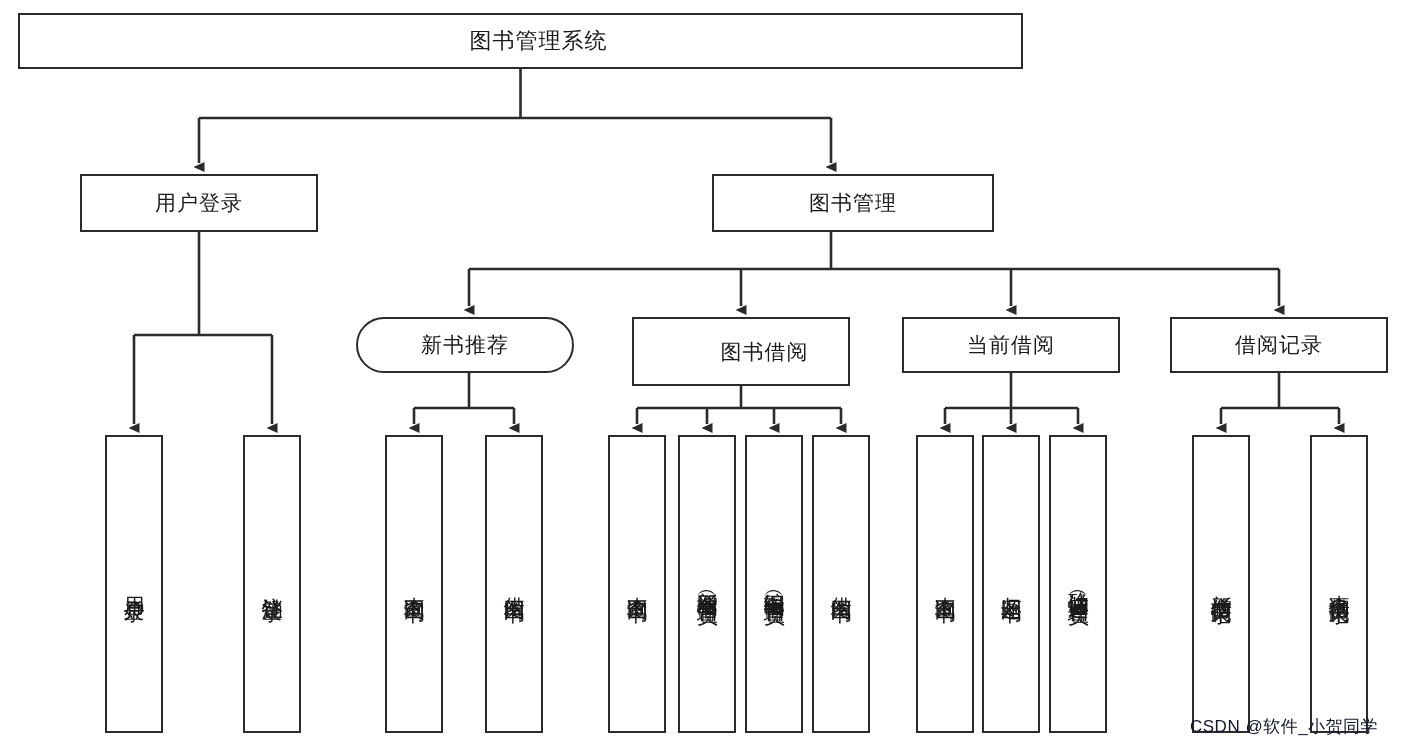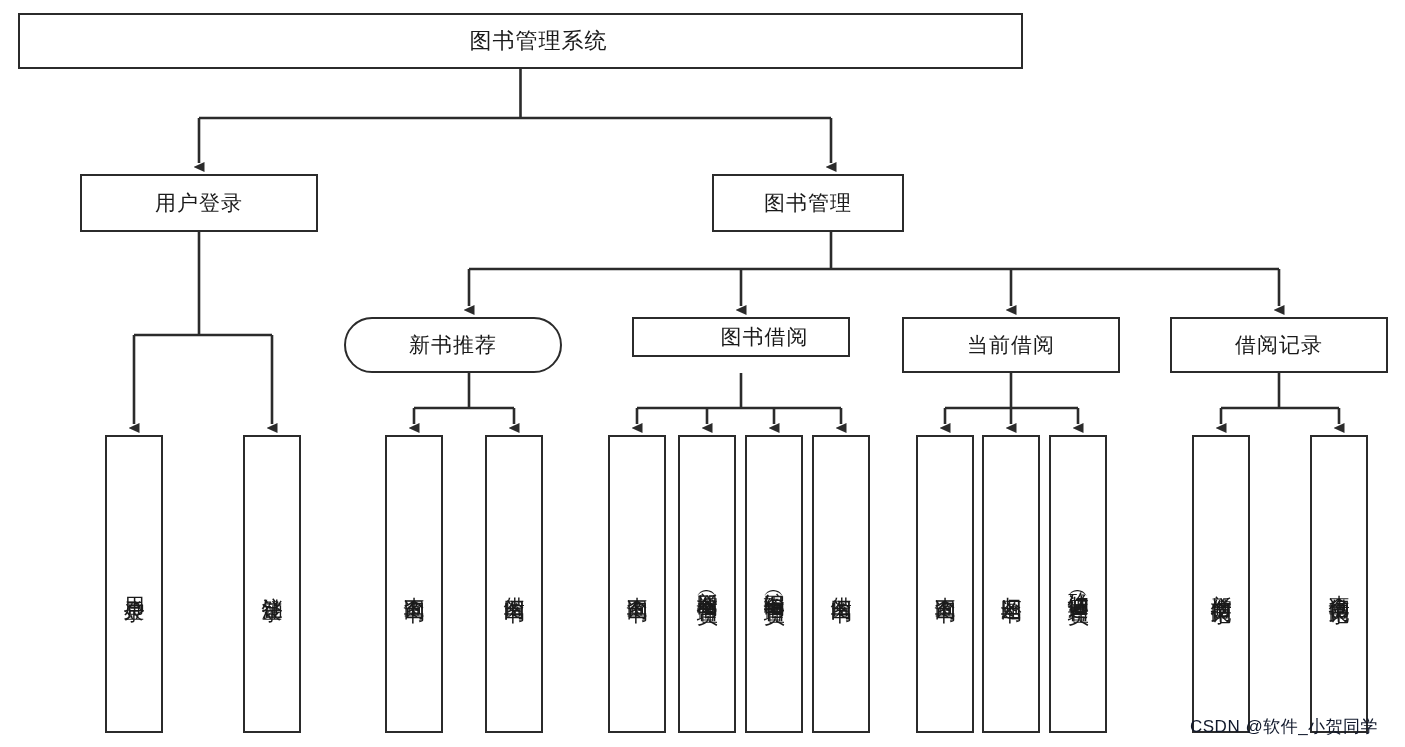--- a/index.html
+++ b/index.html
@@ -105,28 +105,28 @@
       </g>
   </svg>
 
   <div class="node horizontal root" style="left: 18px; top: 13px; width: 1005px; height: 56px;">
     <span class="label">图书管理系统</span>
   </div>
 
   <div class="node horizontal" style="left: 80px; top: 174px; width: 238px; height: 58px;">
     <span class="label">用户登录</span>
   </div>
-  <div class="node horizontal" style="left: 712px; top: 174px; width: 192px; height: 58px;">
+  <div class="node horizontal" style="left: 712px; top: 174px; width: 282px; height: 58px;">
     <span class="label">图书管理</span>
   </div>
 
-  <div class="node horizontal" style="left: 344px; top: 317px; width: 218px; height: 56px; border-radius: 28px;">
+  <div class="node horizontal" style="left: 356px; top: 317px; width: 218px; height: 56px; border-radius: 28px;">
     <span class="label">新书推荐</span>
   </div>
-  <div class="node horizontal" style="left: 632px; top: 317px; width: 218px; height: 40px; padding-left: 47px;">
+  <div class="node horizontal" style="left: 632px; top: 317px; width: 218px; height: 69px; padding-left: 47px;">
     <span class="label">图书借阅</span>
   </div>
   <div class="node horizontal" style="left: 1170px; top: 317px; width: 218px; height: 56px;">
     <span class="label">借阅记录</span>
   </div>
   <div class="node horizontal" style="left: 902px; top: 317px; width: 218px; height: 56px;">
     <span class="label">当前借阅</span>
   </div>
 
   <div class="node vertical" style="left: 105px; top: 435px; width: 58px; height: 298px;">

